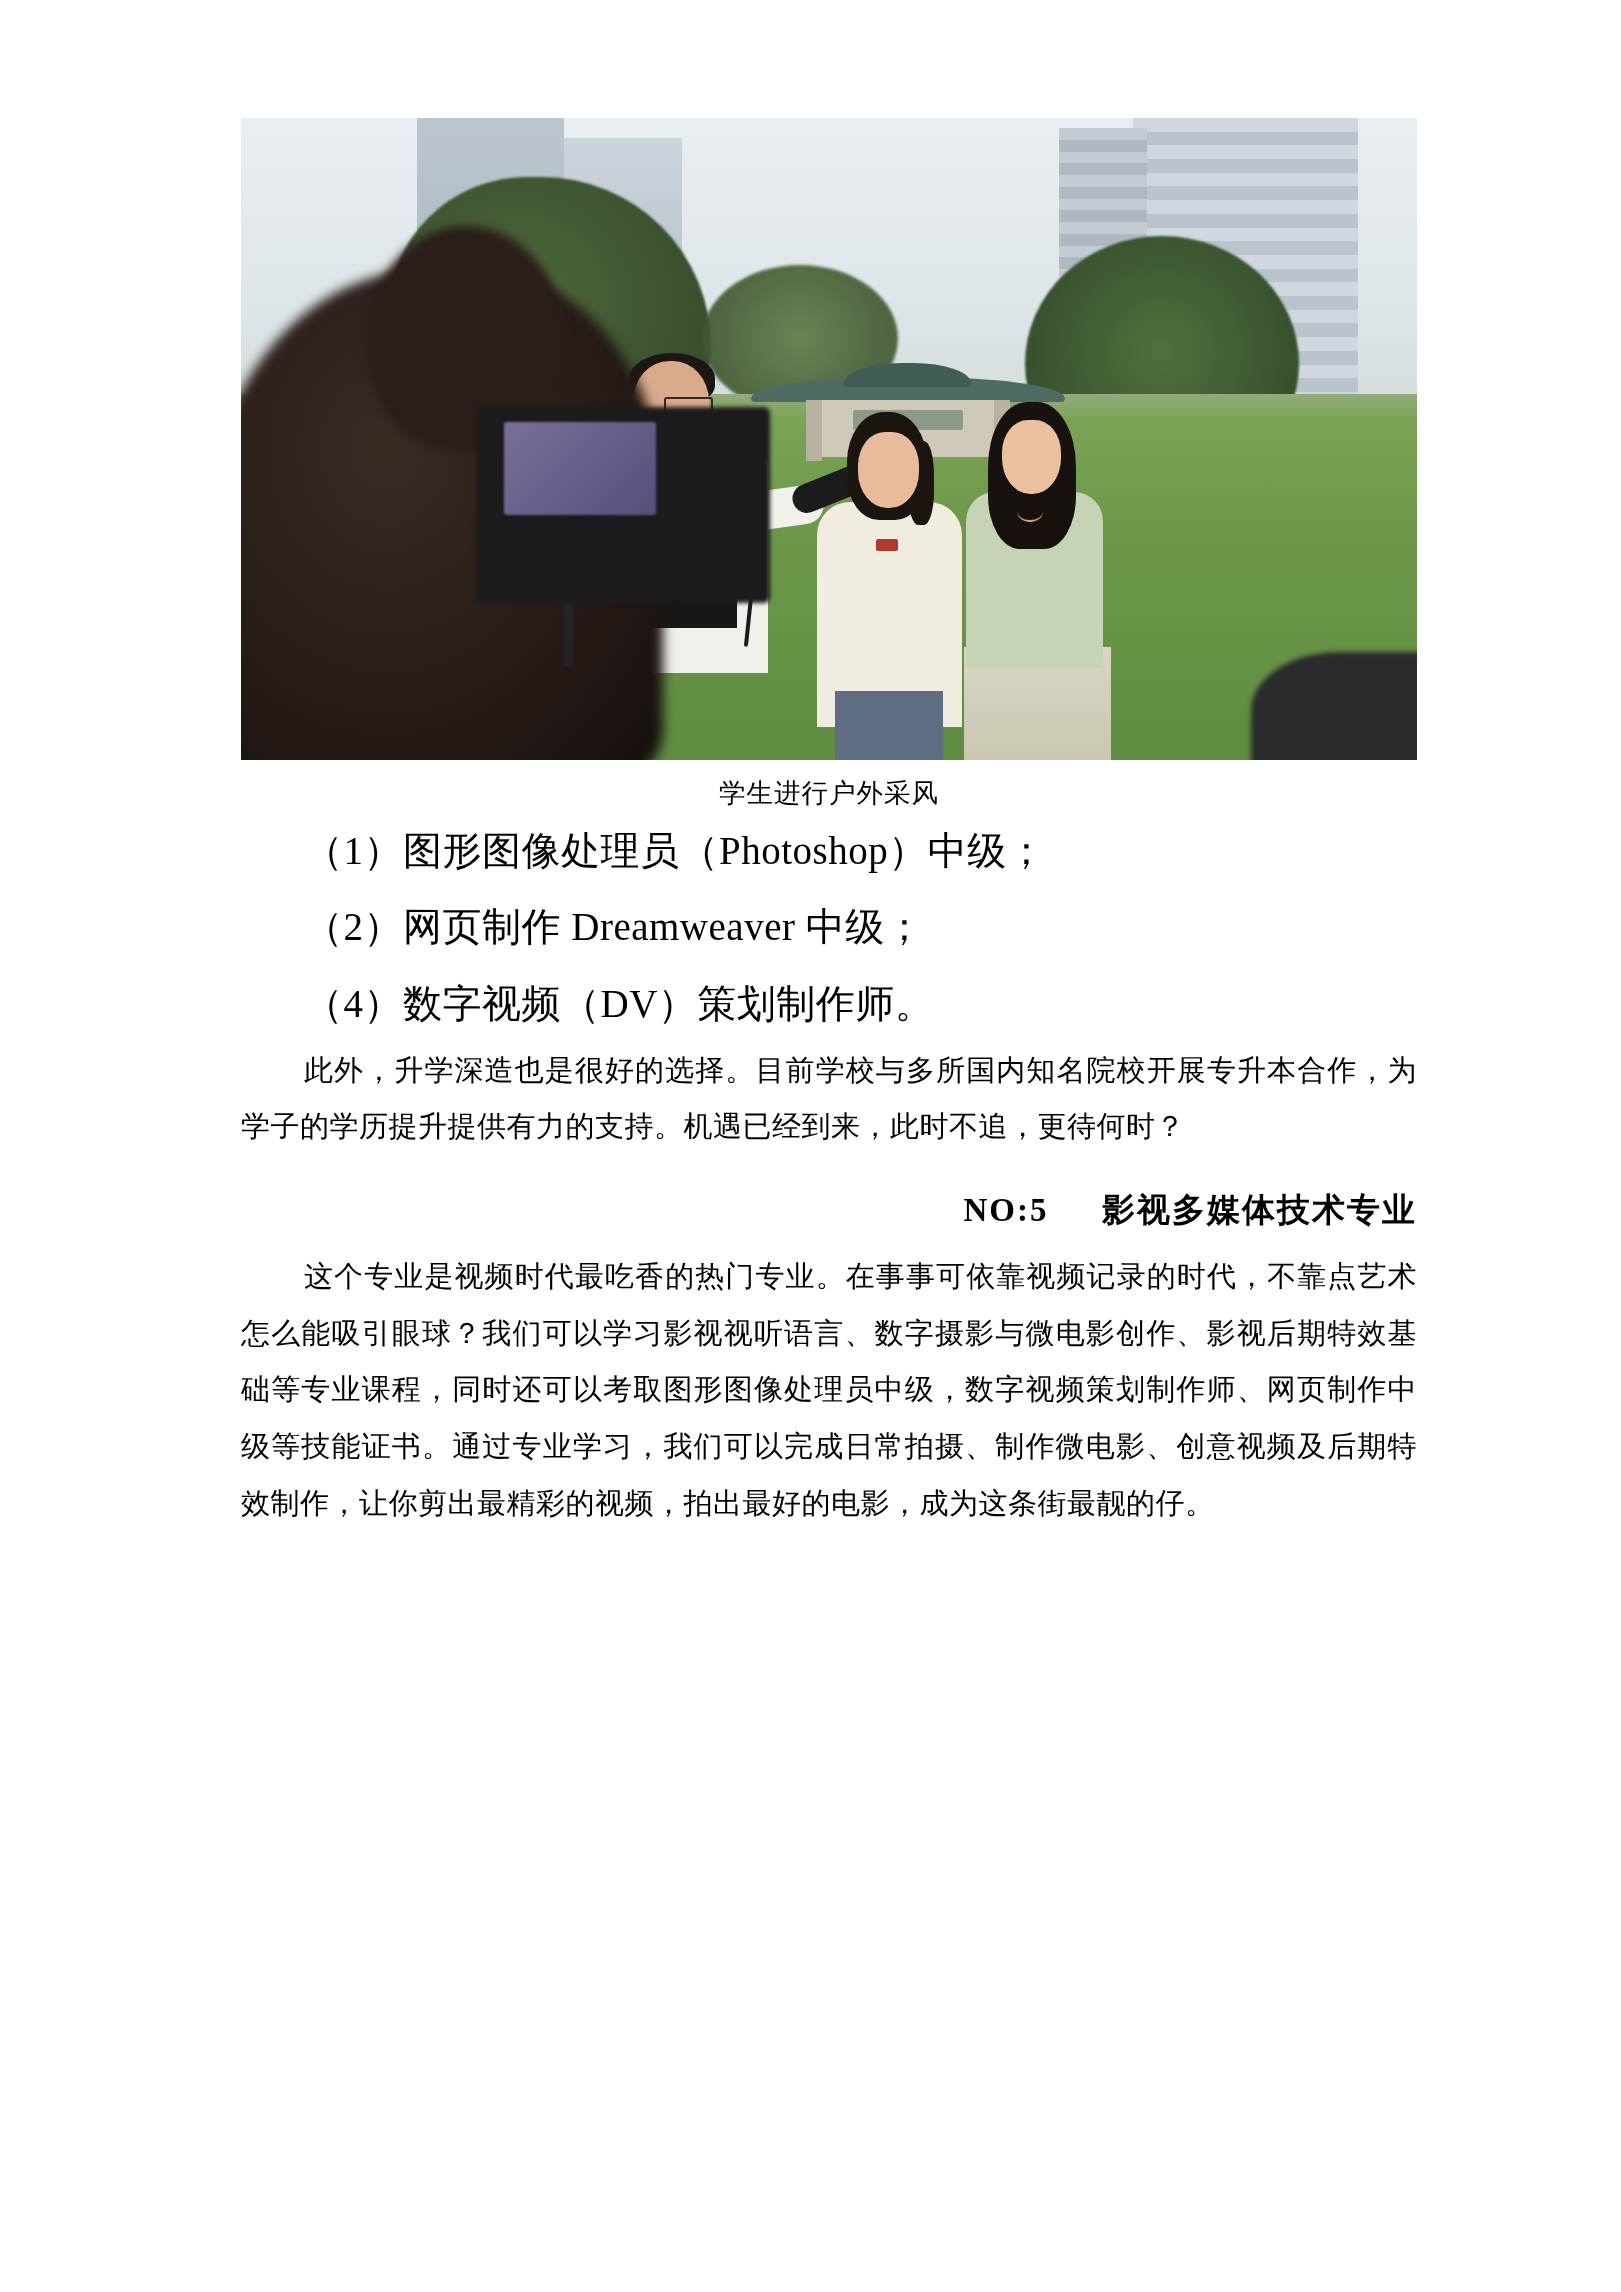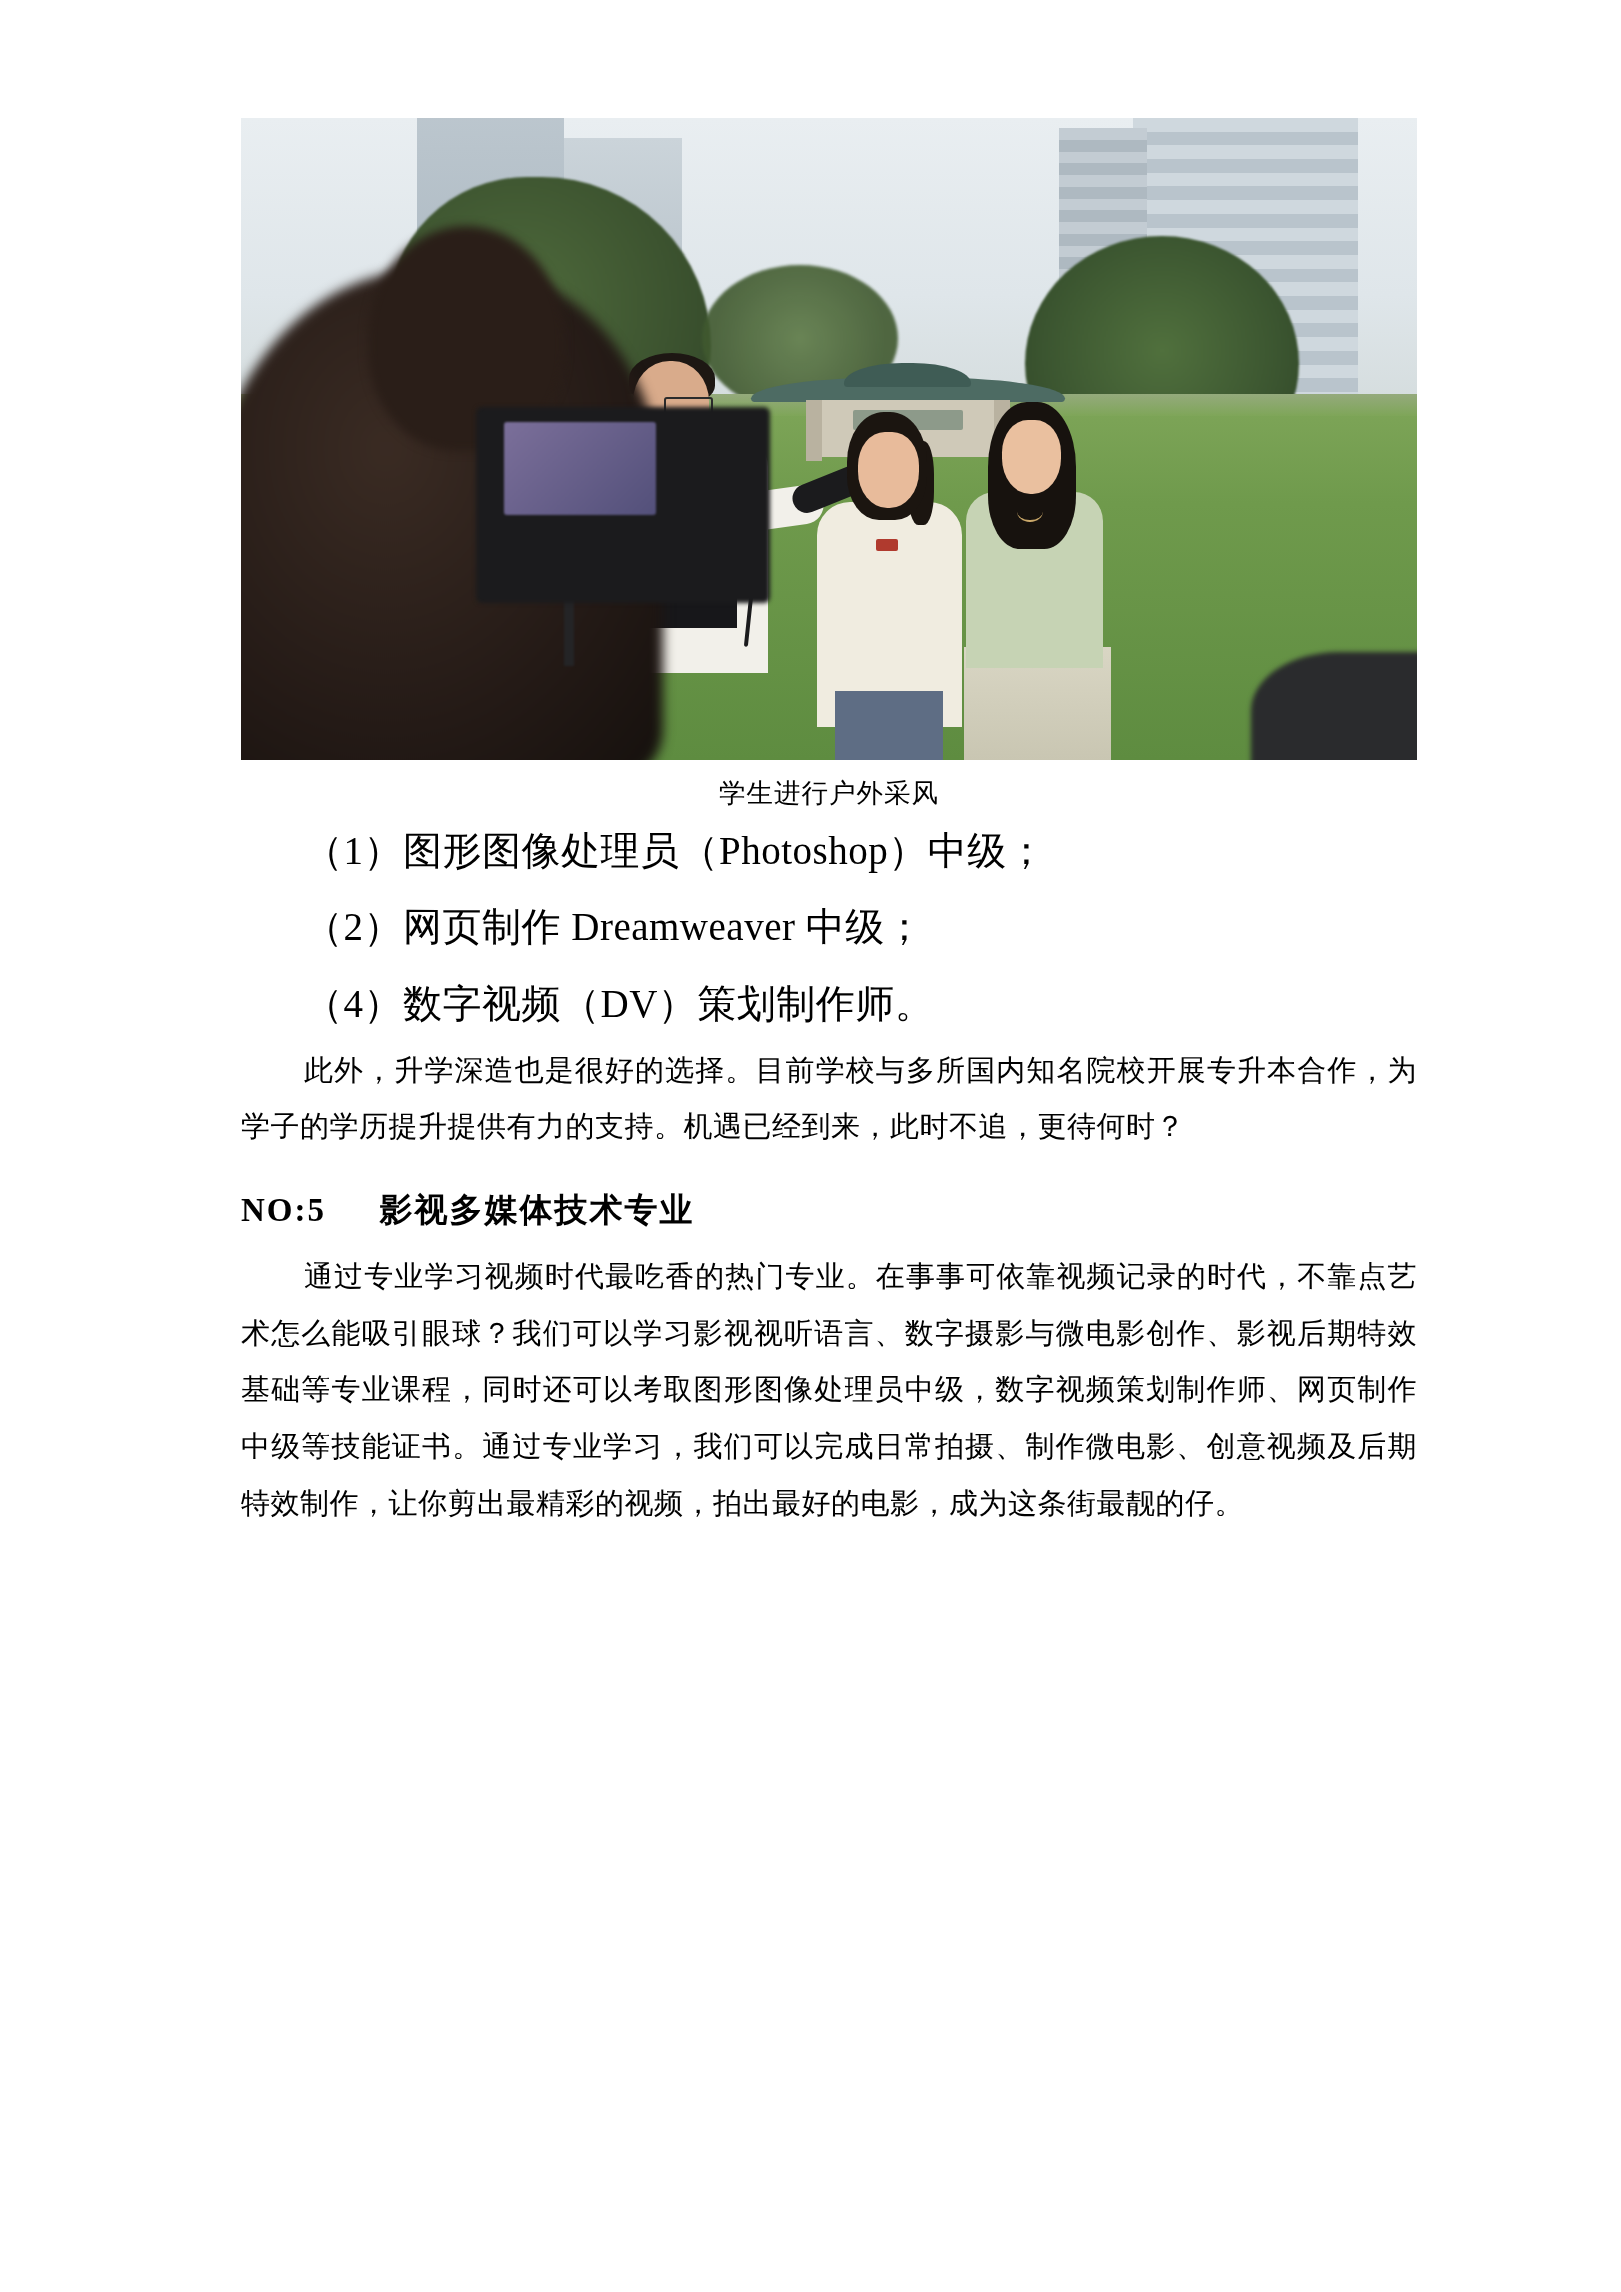--- a/index.html
+++ b/index.html
@@ -272,21 +272,21 @@
   .list-item {
     font-size: 39px;
     line-height: 1.95;
     letter-spacing: 0.5px;
     margin: 0;
     padding-left: 63px;
   }
   .gap-top { margin-top: 13.7px; }
 
   .section-title {
-    text-align: left;
+    text-align: right;
     font-size: 33px;
     font-weight: bold;
     letter-spacing: 2px;
     margin: 33px 0 15.7px 0;
     font-family: "Liberation Serif", "DejaVu Serif", serif;
   }
   .section-title .sp { display: inline-block; width: 33px; }
 
   b.em { font-weight: normal; }
 </style>
@@ -361,17 +361,17 @@
     <p class="list-item">（4）数字视频（DV）策划制作师。</p>
 
     <p class="para indent">此外，升学深造也是很好的选择。目前学校与多所国内知名院校开展专升本合作，为学子的学历提升提供有力的支持。机遇已经到来，此时不追，更待何时？</p>
 
     <div class="section-title">
       <span>NO:5</span>
       <span class="sp"></span>
       <span>影视多媒体技术专业</span>
     </div>
 
-    <p class="para indent"><span>通过专业学习</span><b class="em">视频时代最吃香的热门专业</b><span>。在事事可依靠视频记录的时代，不靠点艺术怎么能吸引眼球？我们可以学习</span><b class="em">影视视听语言、数字摄影与微电影创作、影视后期特效基础</b><span>等专业课程，同时还可以考取</span><b class="em">图形图像处理员中级，数字视频策划制作师、网页制作中级</b><span>等技能证书。通过专业学习，我们可以完成</span><b class="em">日常拍摄、制作微电影、创意视频及后期特效制作，</b><span>让你剪出最精彩的视频，拍出最好的电影，成为这条街最靓的仔。</span></p>
+    <p class="para indent"><span>这个专业是</span><b class="em">视频时代最吃香的热门专业</b><span>。在事事可依靠视频记录的时代，不靠点艺术怎么能吸引眼球？我们可以学习</span><b class="em">影视视听语言、数字摄影与微电影创作、影视后期特效基础</b><span>等专业课程，同时还可以考取</span><b class="em">图形图像处理员中级，数字视频策划制作师、网页制作中级</b><span>等技能证书。通过专业学习，我们可以完成</span><b class="em">日常拍摄、制作微电影、创意视频及后期特效制作，</b><span>让你剪出最精彩的视频，拍出最好的电影，成为这条街最靓的仔。</span></p>
 
   </div>
 </div>
 
 
 </body></html>

